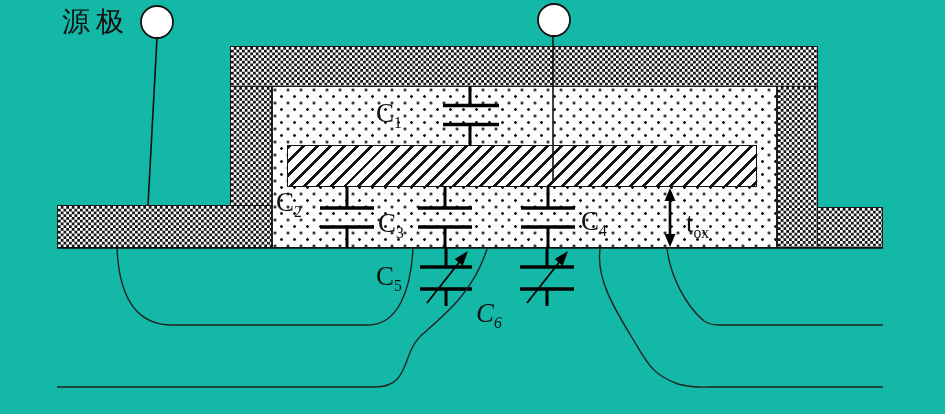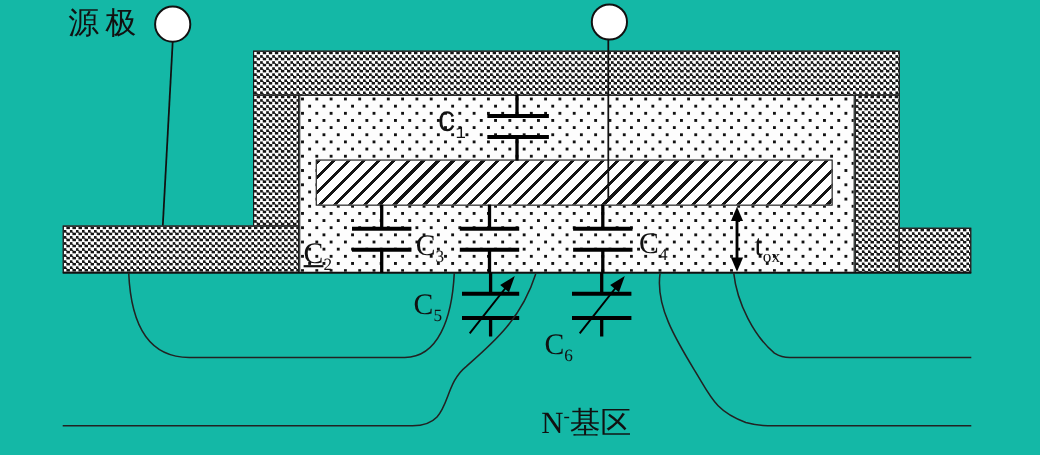--- a/index.html
+++ b/index.html
@@ -124,42 +124,39 @@
       <path d="M667,248 C670,276 686,306 704,321 C709,324 712,325 718,325 L883,325"></path>
     </g>
   </svg>
 
   <div class="lbl cjk-wide" style="left:62px; top:7px; font-size:28px;">
     <span>源极</span>
   </div>
 
 
 
-  <div class="lbl" style="left:398px; top:99px;font-family:Liberation Mono, monospace;">
+  <div class="lbl" style="left:376px; top:99px;">
     <span>C</span><sub>1</sub>
   </div>
-  <div class="lbl" style="left:276px; top:216px;text-decoration:underline;">
+  <div class="lbl" style="left:276px; top:188px;">
     <span>C</span><sub>2</sub>
   </div>
   <div class="lbl" style="left:378px; top:209px;">
     <span>C</span><sub>3</sub>
   </div>
   <div class="lbl" style="left:581px; top:207px;">
     <span>C</span><sub>4</sub>
   </div>
   <div class="lbl" style="left:376px; top:262px;">
     <span>C</span><sub>5</sub>
   </div>
-  <div class="lbl" style="left:495px; top:299px;">
+  <div class="lbl" style="left:476px; top:299px;font-style:italic;">
     <span>C</span><sub>6</sub>
   </div>
 
   <div class="lbl" style="left:686px; top:209px;">
     <span>t</span><sub>ox</sub>
   </div>
 
 
-  <div class="lbl" style="left:492px; top:371px; font-size:28px;">
-    <span>N</span><sup>-</sup><span>基区</span>
-  </div>
 
 
 </div>
 
 </body></html>

